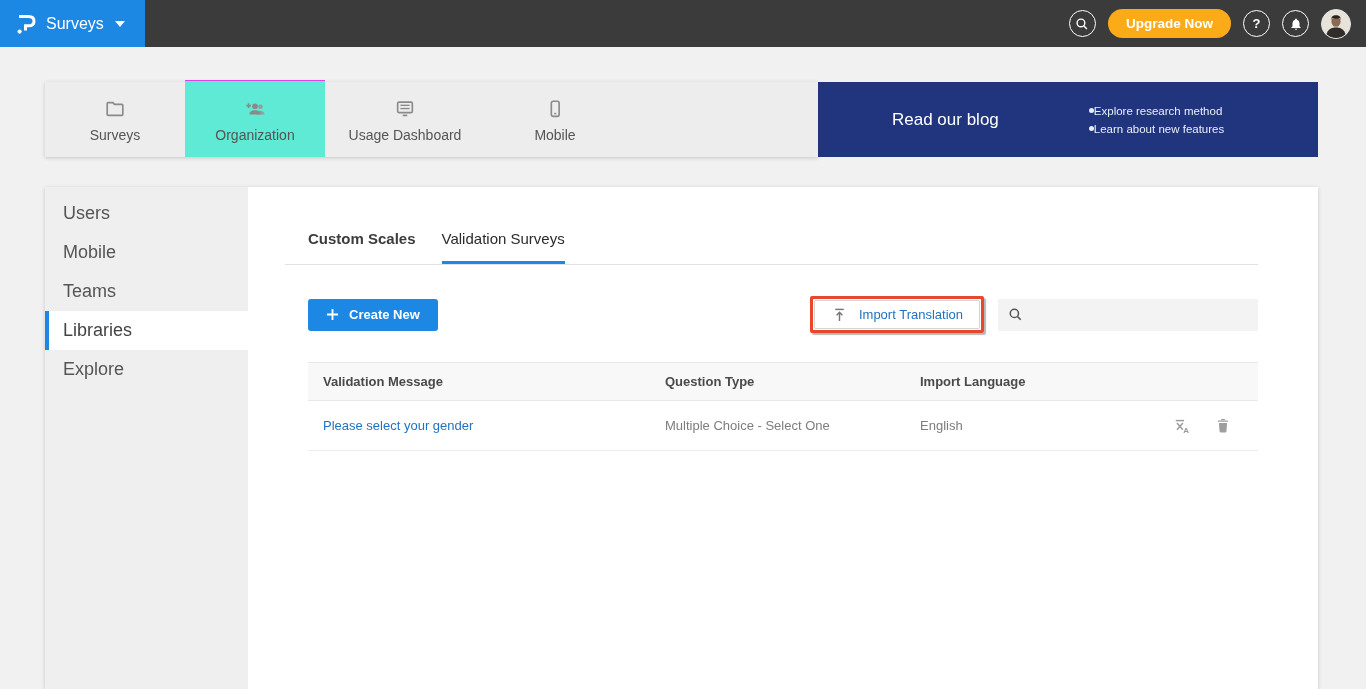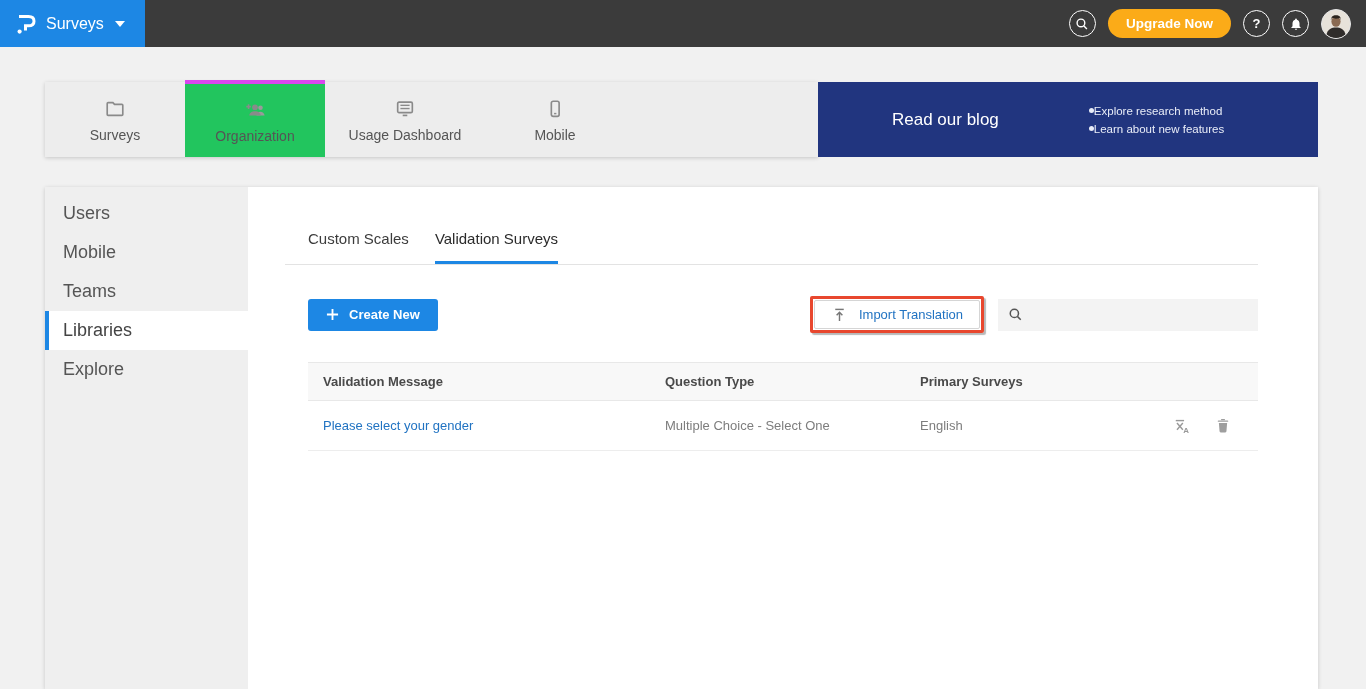--- a/index.html
+++ b/index.html
@@ -13,21 +13,21 @@
   .caret-down { width:0; height:0; border-left:5px solid transparent; border-right:5px solid transparent; border-top:6px solid #fff; margin-left:2px; }
   .header-right { position:absolute; right:15px; top:0; height:47px; display:flex; align-items:center; gap:12px; }
   .circle-btn { width:27px; height:27px; border:1.5px solid #fff; border-radius:50%; display:flex; align-items:center; justify-content:center; color:#fff; font-size:13px; font-weight:bold; cursor:pointer; flex:0 0 auto; }
   .upgrade-btn { background:#fbab18; color:#fff; border:none; border-radius:15px; height:29px; padding:0 18px; font-size:13.5px; font-weight:bold; font-family:"Liberation Sans",sans-serif; cursor:pointer; }
   .avatar { width:30px; height:30px; border-radius:50%; overflow:hidden; border:1.5px solid #e8e8e8; cursor:pointer; background:#ddd; }
 
   
   .nav-card { position:absolute; left:45px; top:82px; width:773px; height:75px; background:#ededed; box-shadow:0 1px 4px rgba(0,0,0,.18); display:flex; }
   .nav-tab { width:140px; height:100%; display:flex; flex-direction:column; align-items:center; justify-content:center; gap:7px; cursor:pointer; color:#555; font-size:14px; }
   .nav-tab.wide { width:160px; }
-  .nav-tab.active { background:#22c55e; border-top:4px solid #d946ef; margin-top:-2px; height:calc(100% + 2px); }
+  .nav-tab.active { background:#5eead4; border-top:1px solid #d946ef; margin-top:-2px; height:calc(100% + 2px); }
   .nav-tab .ntab-icon { height:24px; display:flex; align-items:flex-end; }
 
   
   .banner { position:absolute; left:818px; top:82px; width:500px; height:75px; background:#21357f; display:flex; align-items:center; cursor:pointer; }
   .banner-title { color:#fff; font-size:17px; margin-left:74px; white-space:nowrap; }
   .banner-bullets { margin-left:90px; display:flex; flex-direction:column; gap:6px; }
   .banner-bullet { display:flex; align-items:center; color:#e9edf8; font-size:11.5px; }
   .bullet-dot { width:5px; height:5px; border-radius:50%; background:#e9edf8; flex:0 0 auto; }
 
   
@@ -35,21 +35,21 @@
 
   
   .sidebar { width:203px; background:#efefef; padding-top:7px; flex:0 0 auto; }
   .side-item { height:39px; display:flex; align-items:center; padding-left:18px; font-size:18px; color:#555; cursor:pointer; }
   .side-item.active { background:#fff; border-left:4px solid #1d87e4; padding-left:14px; color:#444; }
 
   
   .main { flex:1; padding:0 60px; position:relative; }
   .content-tabs { margin:43px 0 0 23px; display:flex; gap:26px; }
   .tabs-underline { border-bottom:1px solid #e3e3e3; margin-left:-23px; }
-  .ctab { font-size:15px; color:#3c3c3c; padding-bottom:14px; cursor:pointer; }
+  .ctab { font-size:15px; color:#3c3c3c; padding-bottom:14px; cursor:pointer;font-weight:bold; }
   .ctab.active { border-bottom:3px solid #1d87e4; font-weight:bold; font-weight:normal; color:#2b2b2b; }
 
   .toolbar { margin-top:31px; display:flex; align-items:center; height:37px; }
   .create-btn { height:32px; background:#1d87e4; color:#fff; border:none; border-radius:3px; padding:0 18px; font-size:13px; font-family:"Liberation Sans",sans-serif; display:flex; align-items:center; gap:10px; cursor:pointer; font-weight:bold; }
   .toolbar-spacer { flex:1; }
   .import-annotation { border:3px solid #e8472e; border-radius:2px; padding:1px; box-shadow:2px 2px 1px rgba(0,0,0,.28); }
   .import-btn { height:29px; background:#fff; border:1px solid #d5d5d5; border-radius:2px; padding:0 16px; font-size:13px; color:#2173c2; font-family:"Liberation Sans",sans-serif; display:flex; align-items:center; gap:11px; cursor:pointer; }
   .search-field { margin-left:14px; width:260px; height:32px; background:#f3f3f3; display:flex; align-items:center; padding:0 10px; gap:8px; }
   .search-field input { border:none; background:transparent; outline:none; flex:1; font-size:13px; color:#444; font-family:"Liberation Sans",sans-serif; }
 
@@ -223,21 +223,21 @@
             </svg>
         </span>
         <input type="text" placeholder="" style="">
       </div>
     </div>
 
     <div class="vtable">
       <div class="trow head">
         <div class="tcell">Validation Message</div>
         <div class="tcell" style="padding-left:0;">Question Type</div>
-        <div class="tcell" style="padding-left:0;">Primary Surveys</div>
+        <div class="tcell" style="padding-left:0;">Import Language</div>
         <div></div>
       </div>
       <div class="trow data">
         <div class="tcell"><span class="cell-link">Please select your gender</span></div>
         <div class="tcell" style="padding-left:0;">Multiple Choice - Select One</div>
         <div class="tcell" style="padding-left:0;">English</div>
         <div class="actions-cell">
           <span class="row-icon">
             <svg width="20" height="20" viewBox="0 0 24 24">
               <line x1="4.5" y1="5.5" x2="14.5" y2="5.5" stroke="#999" stroke-width="1.7"></line>

